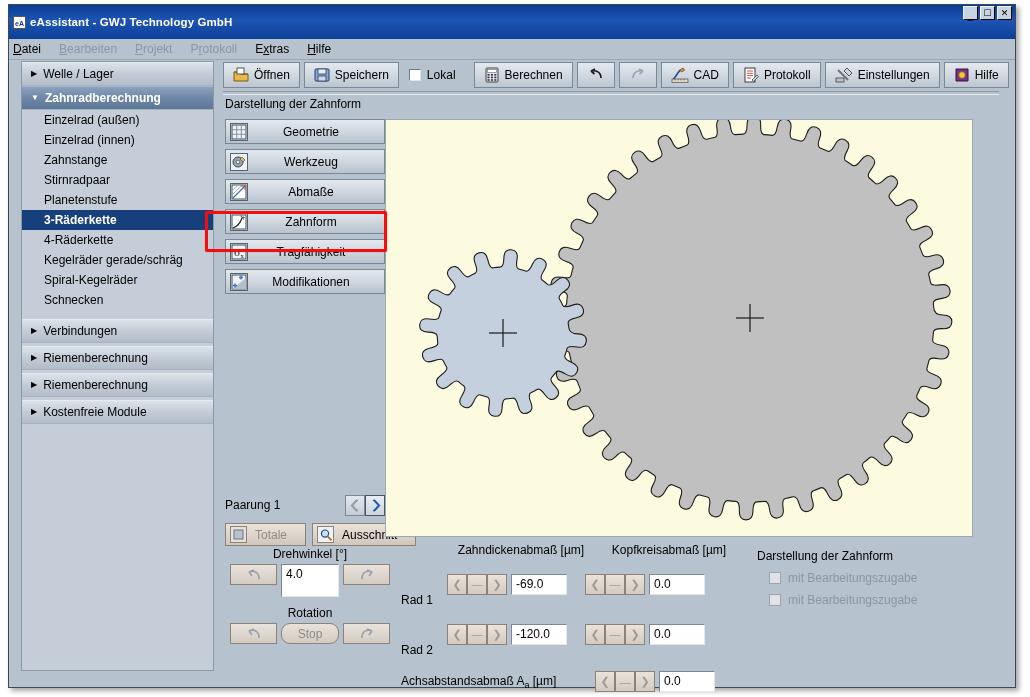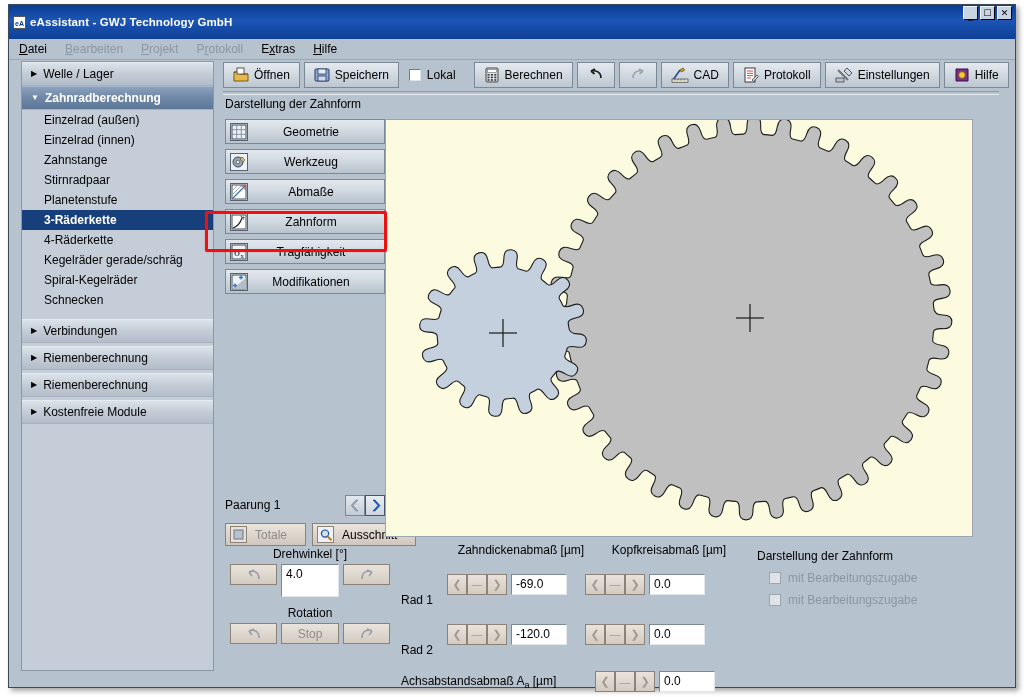--- a/index.html
+++ b/index.html
@@ -11,21 +11,21 @@
     display:flex;align-items:center;padding:8px 2px;position:relative;}
   .title-ico{width:13px;height:13px;background:#fff;border:1px solid #555;margin:0 4px 0 2px;
     font-size:7px;line-height:13px;text-align:center;color:#0a3c91;font-weight:bold;box-sizing:border-box;}
   .title-text{color:#fff;font-weight:bold;font-size:11.5px;letter-spacing:.1px;}
   .win-btns{position:absolute;right:3px;top:1px;display:flex;gap:2px;}
   .win-btn{width:15px;height:14px;background:#c8d4e2;border:1px solid #000;
     border-top-color:#eef3f8;border-left-color:#eef3f8;font-size:9px;line-height:12px;text-align:center;
     box-sizing:border-box;color:#000;font-family:"Liberation Sans",sans-serif;}
 
   
-  .menubar{height:20px;background:#b6c2cd;display:flex;align-items:center;padding-left:10px;gap:18px;
+  .menubar{height:20px;background:#b6c2cd;display:flex;align-items:center;padding-left:4px;gap:18px;
     border-bottom:1px solid #9aa8b5;}
   .menu-item{font-size:12px;color:#000;}
   .menu-item.disabled{color:#8b97a3;}
   .menu-item u{text-decoration:underline;}
 
   
   .body{position:absolute;left:0;top:40px;right:0;bottom:0;}
 
   
   .sidebar{position:absolute;left:12px;top:16px;width:193px;bottom:16px;background:#c5ced8;
@@ -87,21 +87,21 @@
     background:#fdfbdf;border:1px solid #9aa6b2;box-sizing:border-box;overflow:hidden;}
 
   
   .bottom{position:absolute;left:0;top:498px;right:0;height:120px;}
   .cap{font-size:12px;text-align:center;}
   .col-dw{position:absolute;left:6px;top:4px;width:170px;}
   .spin3{display:flex;gap:4px;justify-content:center;margin-top:3px;}
   .sbtn{width:47px;height:21px;box-sizing:border-box;border:1px solid #8b8278;
     background:linear-gradient(to bottom,#e9e3dc,#d3cbc1);display:flex;align-items:center;justify-content:center;
     font-size:12px;color:#8d8b88;}
-  .sbtn.txt{width:47px;}
+  .sbtn.txt{width:47px;border-radius:9px;}
   .dwfield{width:58px;height:33px;box-sizing:border-box;background:#fff;border:1px solid #7b8896;
     border-right-color:#e2e7ec;border-bottom-color:#e2e7ec;font-size:12px;padding:2px 0 0 4px;color:#000;}
 
   .col-mid{position:absolute;left:182px;top:0;width:350px;}
   .hdrrow{display:flex;font-size:12px;}
   .mrow{display:flex;align-items:center;margin-top:4px;}
   .rlbl{width:46px;font-size:12px;margin-top:32px;}
   .arrgrp{display:flex;}
   .abtn{width:20px;height:21px;box-sizing:border-box;border:1px solid #8b8278;
     background:linear-gradient(to bottom,#e9e3dc,#d3cbc1);display:flex;align-items:center;justify-content:center;

